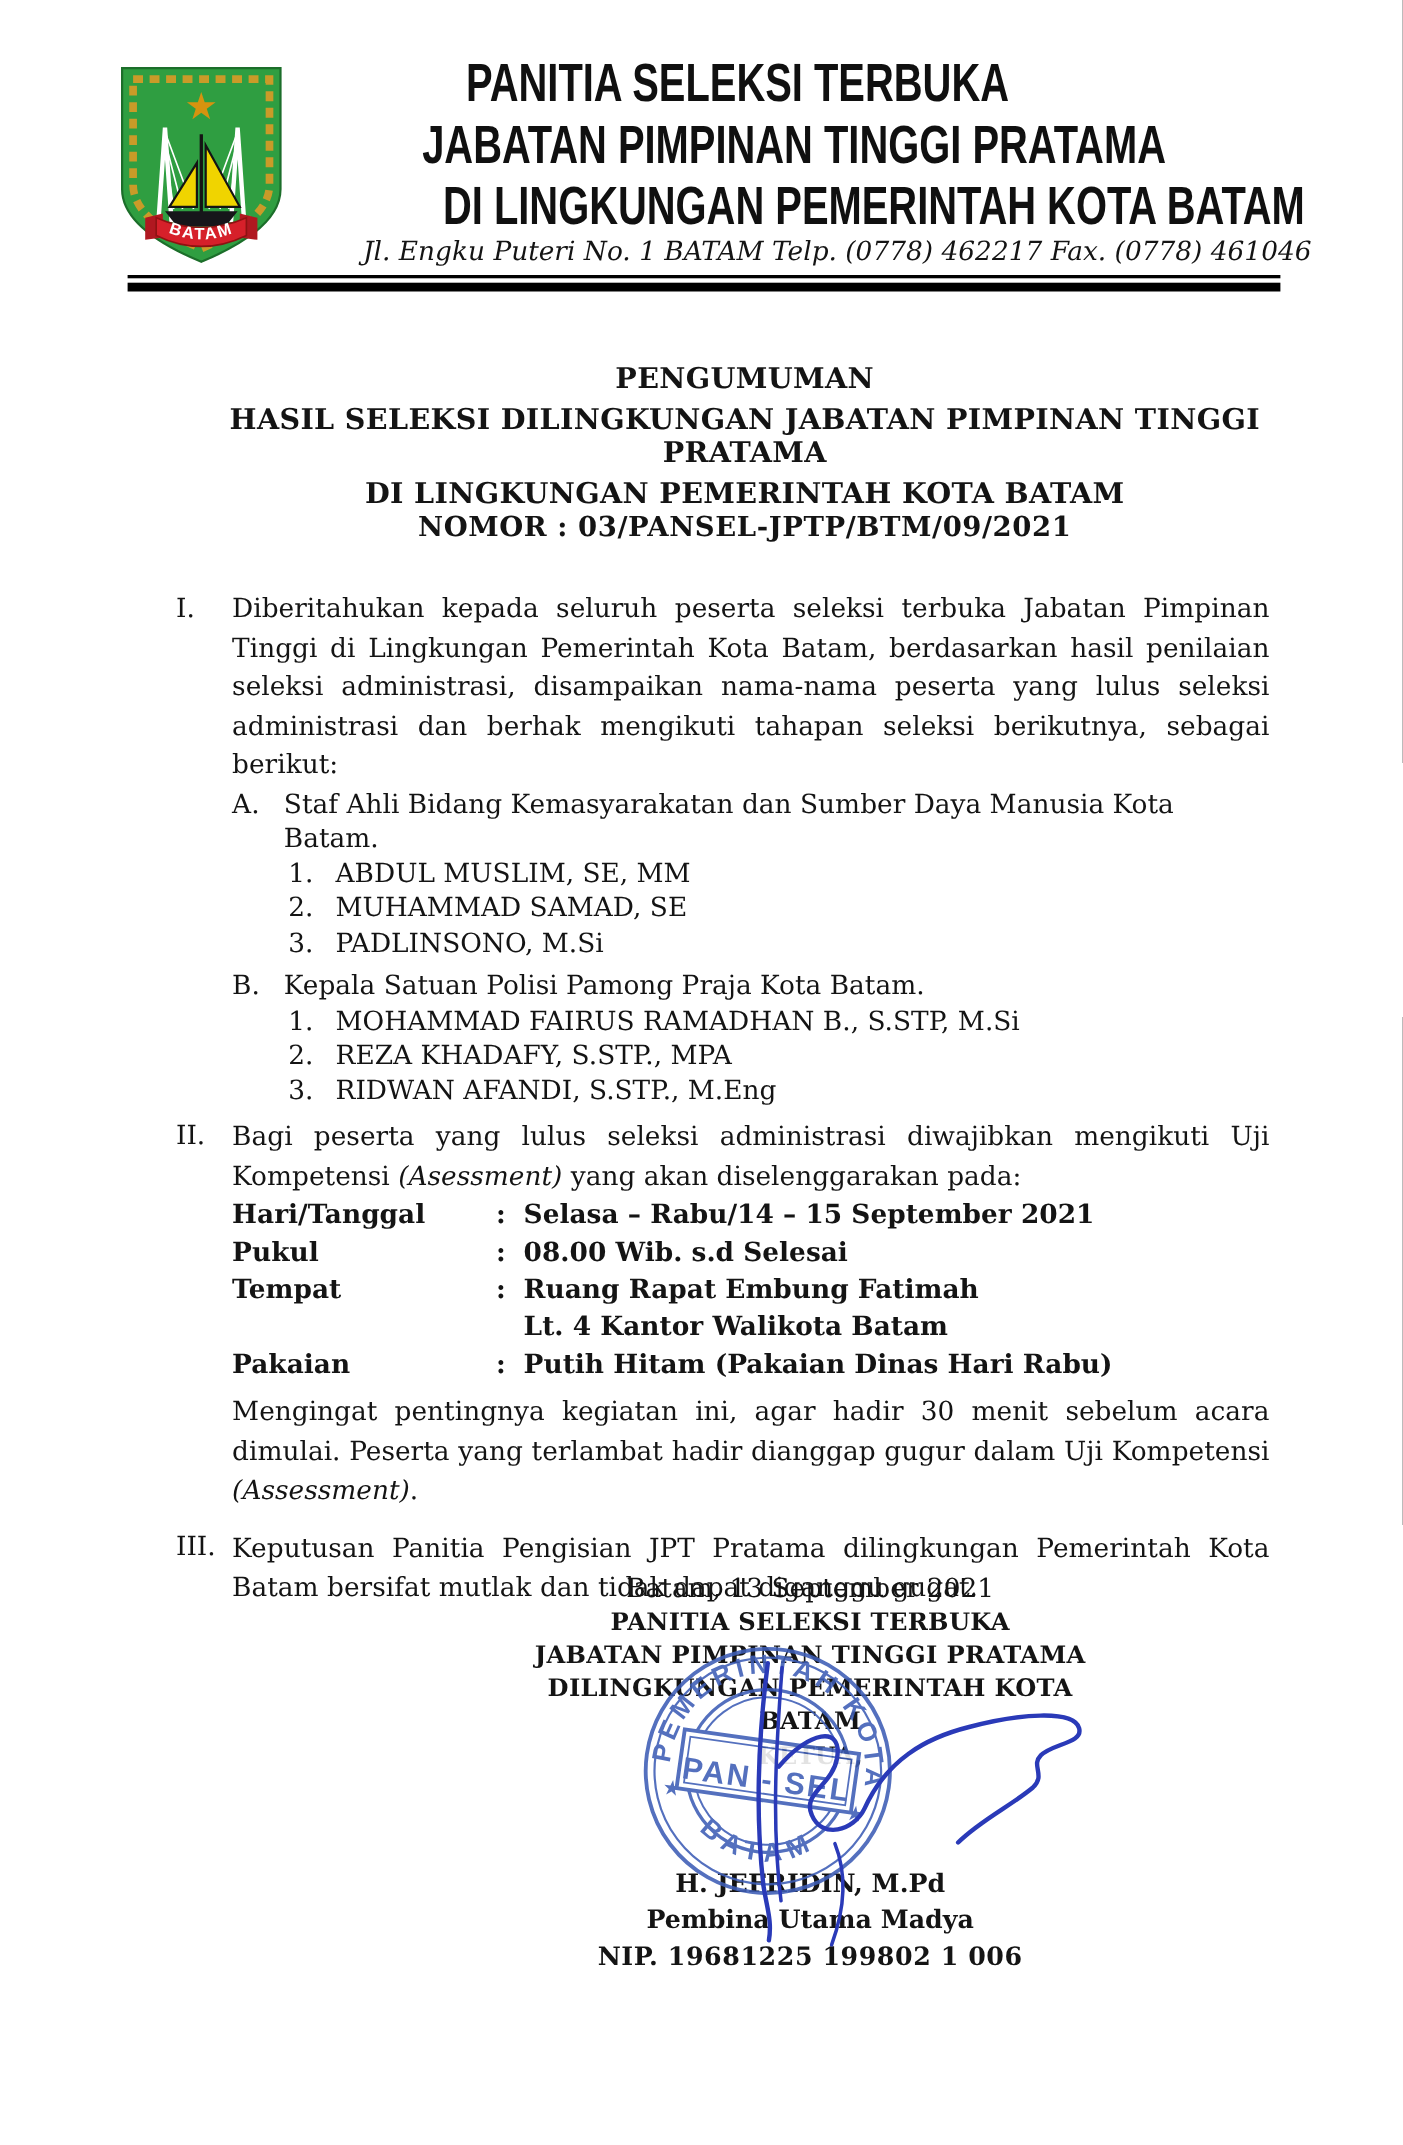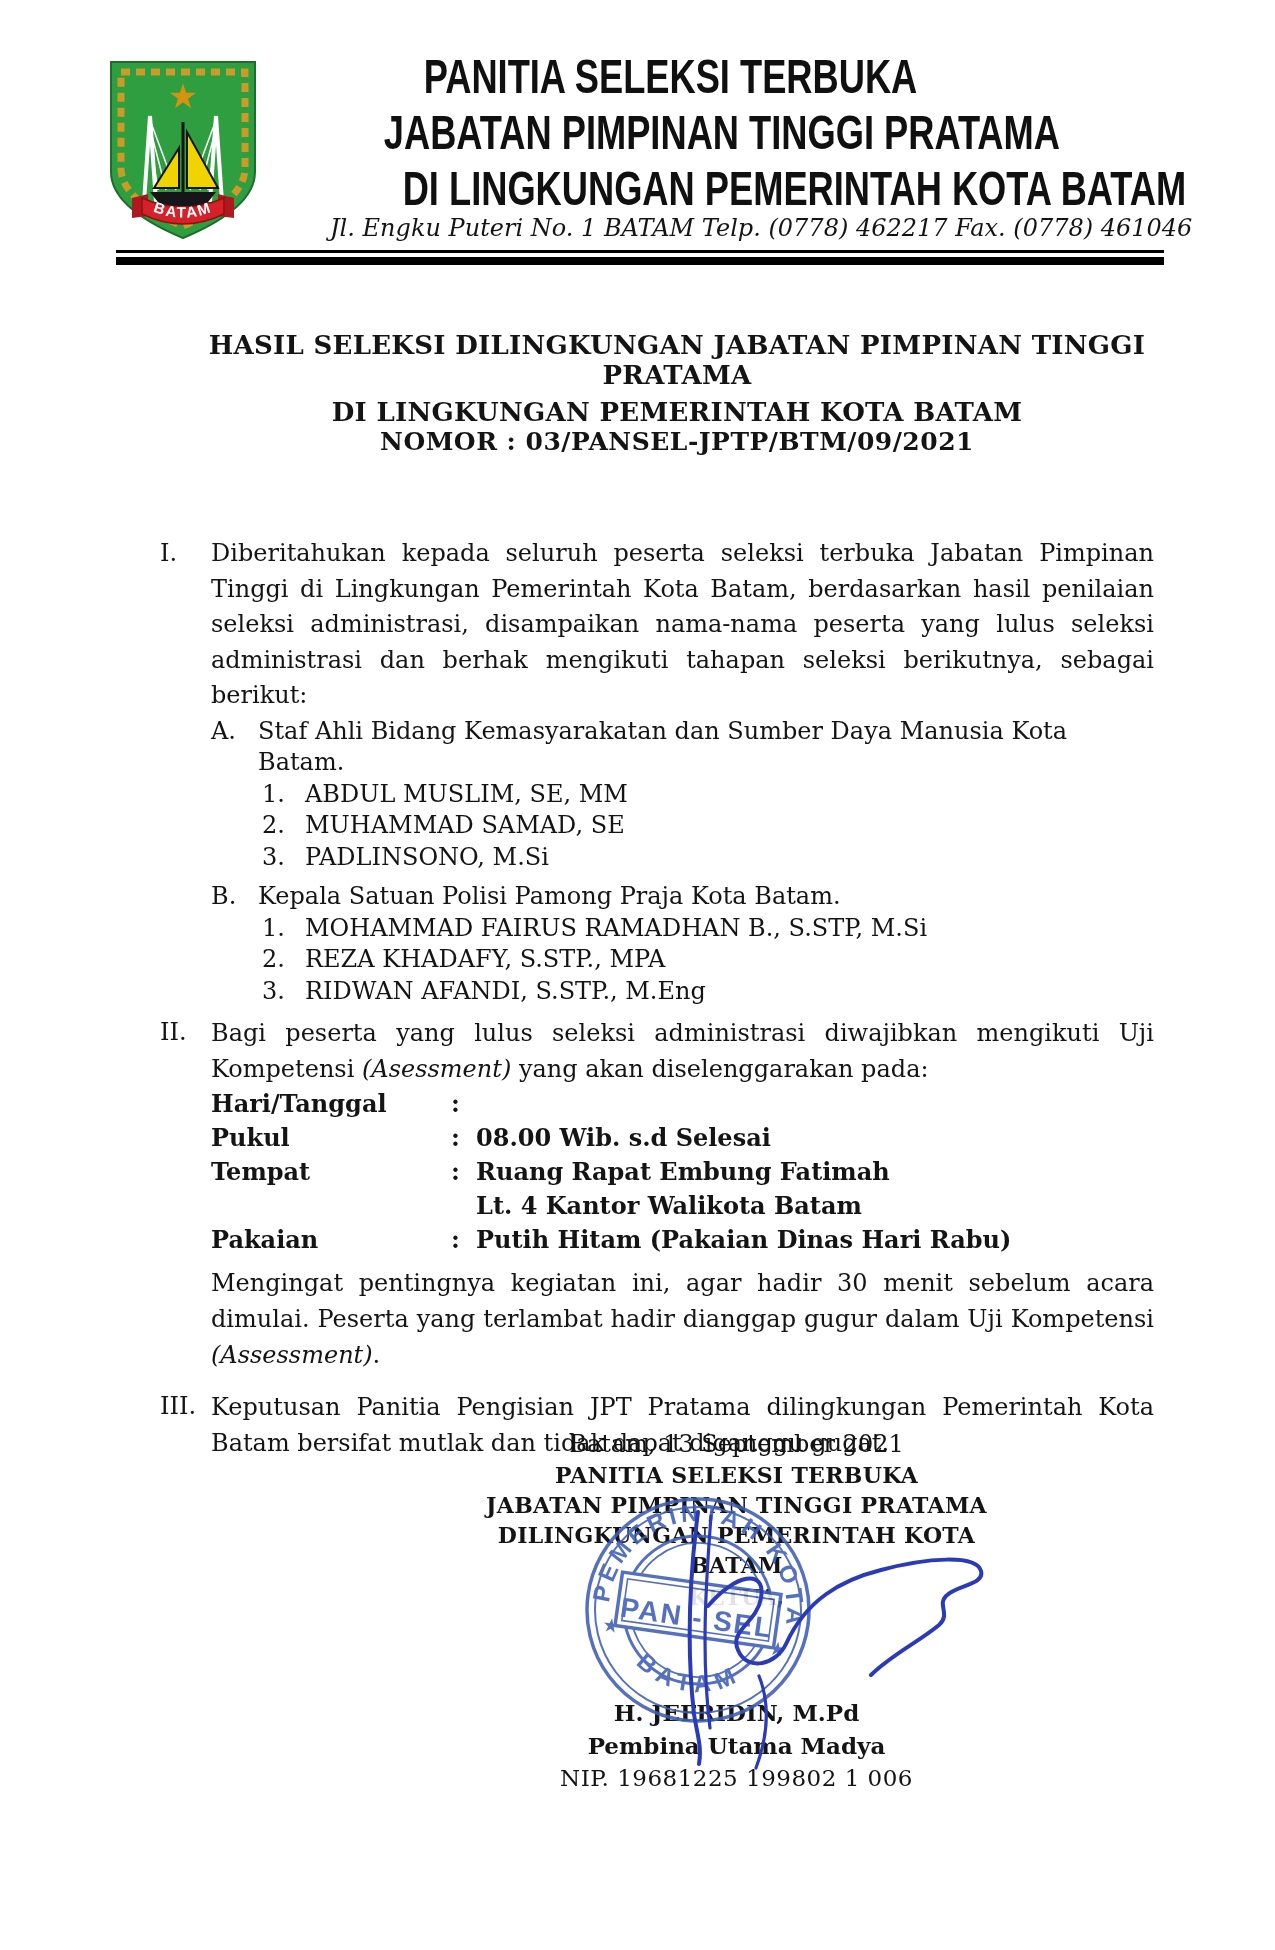--- a/index.html
+++ b/index.html
@@ -49,21 +49,21 @@
   .ritem3 .rbody{line-height:36px;}
 
   
   .sig{position:absolute;left:469px;top:1396px;width:535px;text-align:center;margin-top:32px;}
   .sig-date{font-size:24px;line-height:32px;}
   .sig-org{font-weight:700;font-size:22px;line-height:30px;letter-spacing:.3px;}
   .sig-org:first-of-type{margin-top:6px;}
   .sig-role{font-weight:700;font-size:22px;line-height:30px;margin-top:2px;}
   .sig-name{font-weight:700;font-size:23px;line-height:33px;margin-top:84px;}
   .sig-rank{font-weight:700;font-size:23px;line-height:33px;}
-  .sig-nip{font-weight:400;font-size:23px;line-height:33px;letter-spacing:.5px;}
+  .sig-nip{font-weight:700;font-size:23px;line-height:33px;letter-spacing:.5px;}
 
   .stamp{position:absolute;left:580px;top:1492px;}
   .autograph{position:absolute;left:560px;top:1424px;pointer-events:none;}
 
   .st-stroke{stroke:var(--stamp-blue,#3b5cb8);}
   .st-fill{fill:var(--stamp-blue,#3b5cb8);}
   .sig-stroke{stroke:var(--signature-blue,#2838b8);}
 </style>
 </head>
 <body>
@@ -109,20 +109,21 @@
   </div>
   <div class="lh-address">Jl. Engku Puteri No. 1 BATAM Telp. (0778) 462217 Fax. (0778) 461046</div>
 
   <div class="rule">
     <div class="rule-thin"></div>
     <div class="rule-gap"></div>
     <div class="rule-thick"></div>
   </div>
 
   <div class="doc-title">
+    <div class="t-line">PENGUMUMAN</div>
     <div class="t-line">HASIL SELEKSI DILINGKUNGAN JABATAN PIMPINAN TINGGI PRATAMA</div>
     <div class="t-line">DI LINGKUNGAN PEMERINTAH KOTA BATAM</div>
     <div class="t-num">NOMOR :  03/PANSEL-JPTP/BTM/09/2021</div>
   </div>
 
   <div class="body">
 
     <div class="ritem">
       <div class="rnum">I.</div>
       <div class="rbody">Diberitahukan kepada seluruh peserta seleksi terbuka Jabatan Pimpinan Tinggi di Lingkungan Pemerintah Kota Batam, berdasarkan hasil penilaian seleksi administrasi, disampaikan nama-nama peserta yang lulus seleksi administrasi dan berhak mengikuti tahapan seleksi berikutnya, sebagai berikut:</div>
@@ -168,20 +169,21 @@
 
     <div class="ritem ritem2">
       <div class="rnum">II.</div>
       <div class="rbody">
         <span>Bagi peserta yang lulus seleksi administrasi diwajibkan mengikuti Uji Kompetensi </span><i>(Asessment)</i><span> yang akan diselenggarakan  pada:</span>
 
         <div class="sched">
           <div class="srow">
             <div class="slabel">Hari/Tanggal</div>
             <div class="scolon">:</div>
+            <div class="sval">Selasa – Rabu/14 – 15 September 2021</div>
           </div>
           <div class="srow">
             <div class="slabel">Pukul</div>
             <div class="scolon">:</div>
             <div class="sval">08.00 Wib. s.d Selesai</div>
           </div>
           <div class="srow">
             <div class="slabel">Tempat</div>
             <div class="scolon">:</div>
             <div class="sval">Ruang Rapat Embung Fatimah</div>

